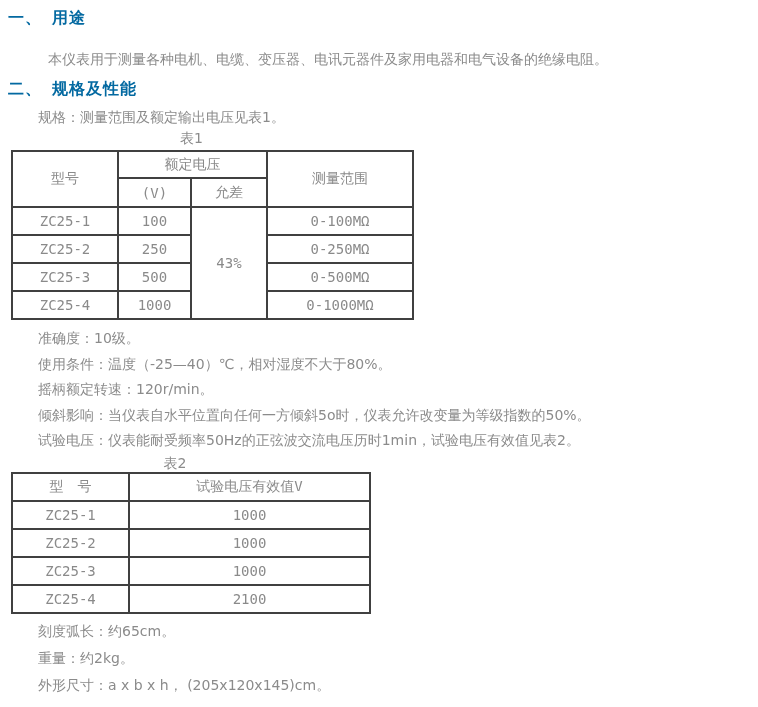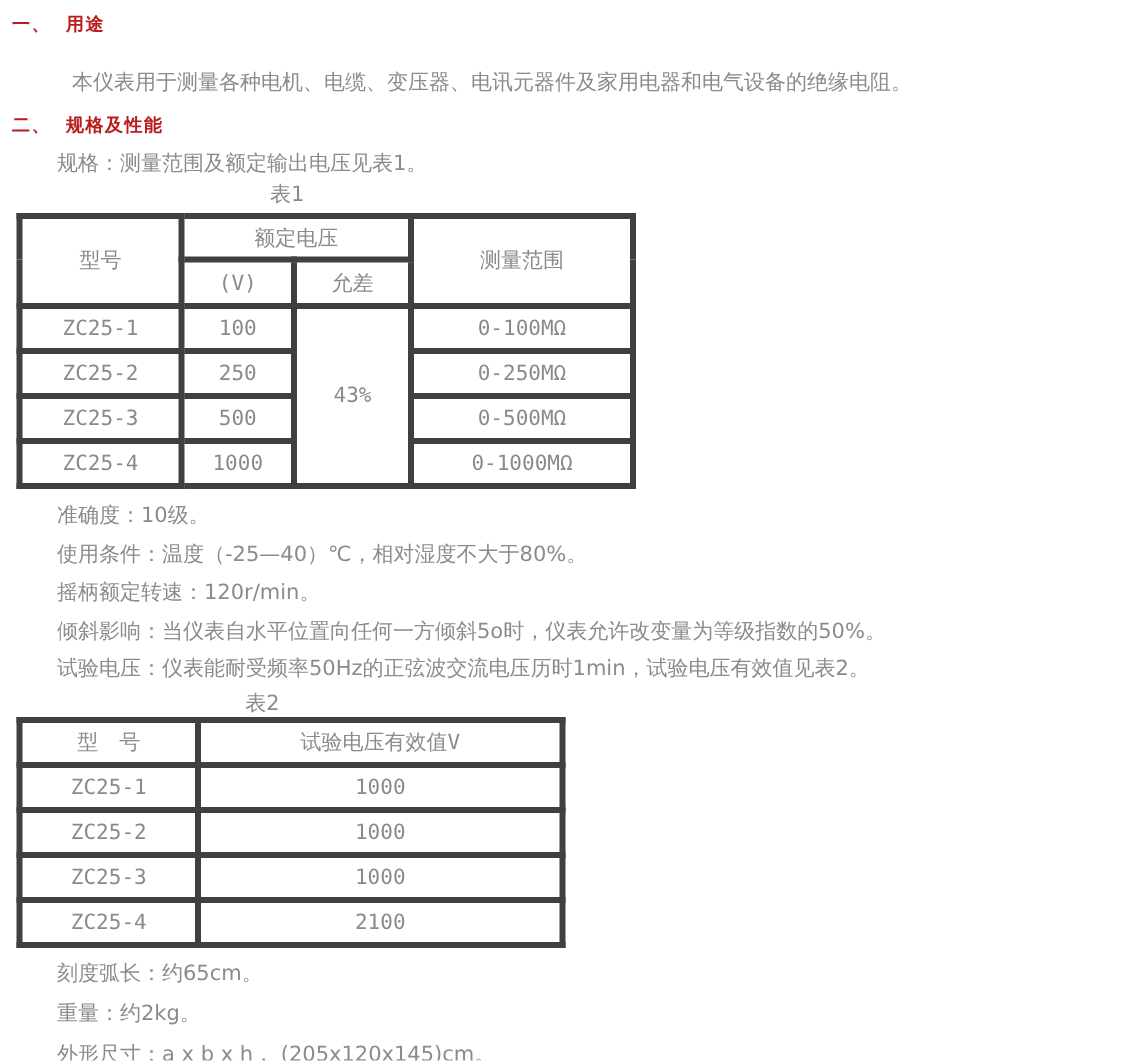--- a/index.html
+++ b/index.html
@@ -6,23 +6,23 @@
   body{
     width:758px;height:707px;
     background:#ffffff;
     font-family:"DejaVu Sans","Liberation Sans",sans-serif;
     color:#8b8b8b;
     overflow:hidden;
   }
   .doc{width:758px;height:707px;}
 
   .heading{
-    font-size:12px;
+    font-size:16px;
     font-weight:bold;
-    color:#b91c1c;
+    color:#0369a1;
     letter-spacing:1px;
   }
   .heading .num{margin-right:10px;}
   .h1{margin:8px 0 0 8px;}
   .h2{margin:11px 0 0 8px;}
 
   .para{
     margin:21px 0 0 48px;
     font-size:14px;
     line-height:18px;
@@ -43,21 +43,21 @@
   .caption2{width:350px;margin-top:1px;}
 
   table{
     border-collapse:collapse;
     margin-left:11px;
     text-align:center;
     color:#8a8a8a;
     border:2px solid #2b2b2b;
   }
   td{
-    border:4px solid #404040;
+    border:2px solid #404040;
     font-size:14px;
     font-family:"DejaVu Sans Mono","Liberation Mono",monospace;
     padding:0 4px;
   }
   .t1{margin-top:3px;}
   .t1 .c-model{width:96px;}
   .t1 .c-volt{width:63px;}
   .t1 .c-tol{width:66px;}
   .t1 .c-range{width:136px;}
   .t1 .hrow1 td{height:25px;}

